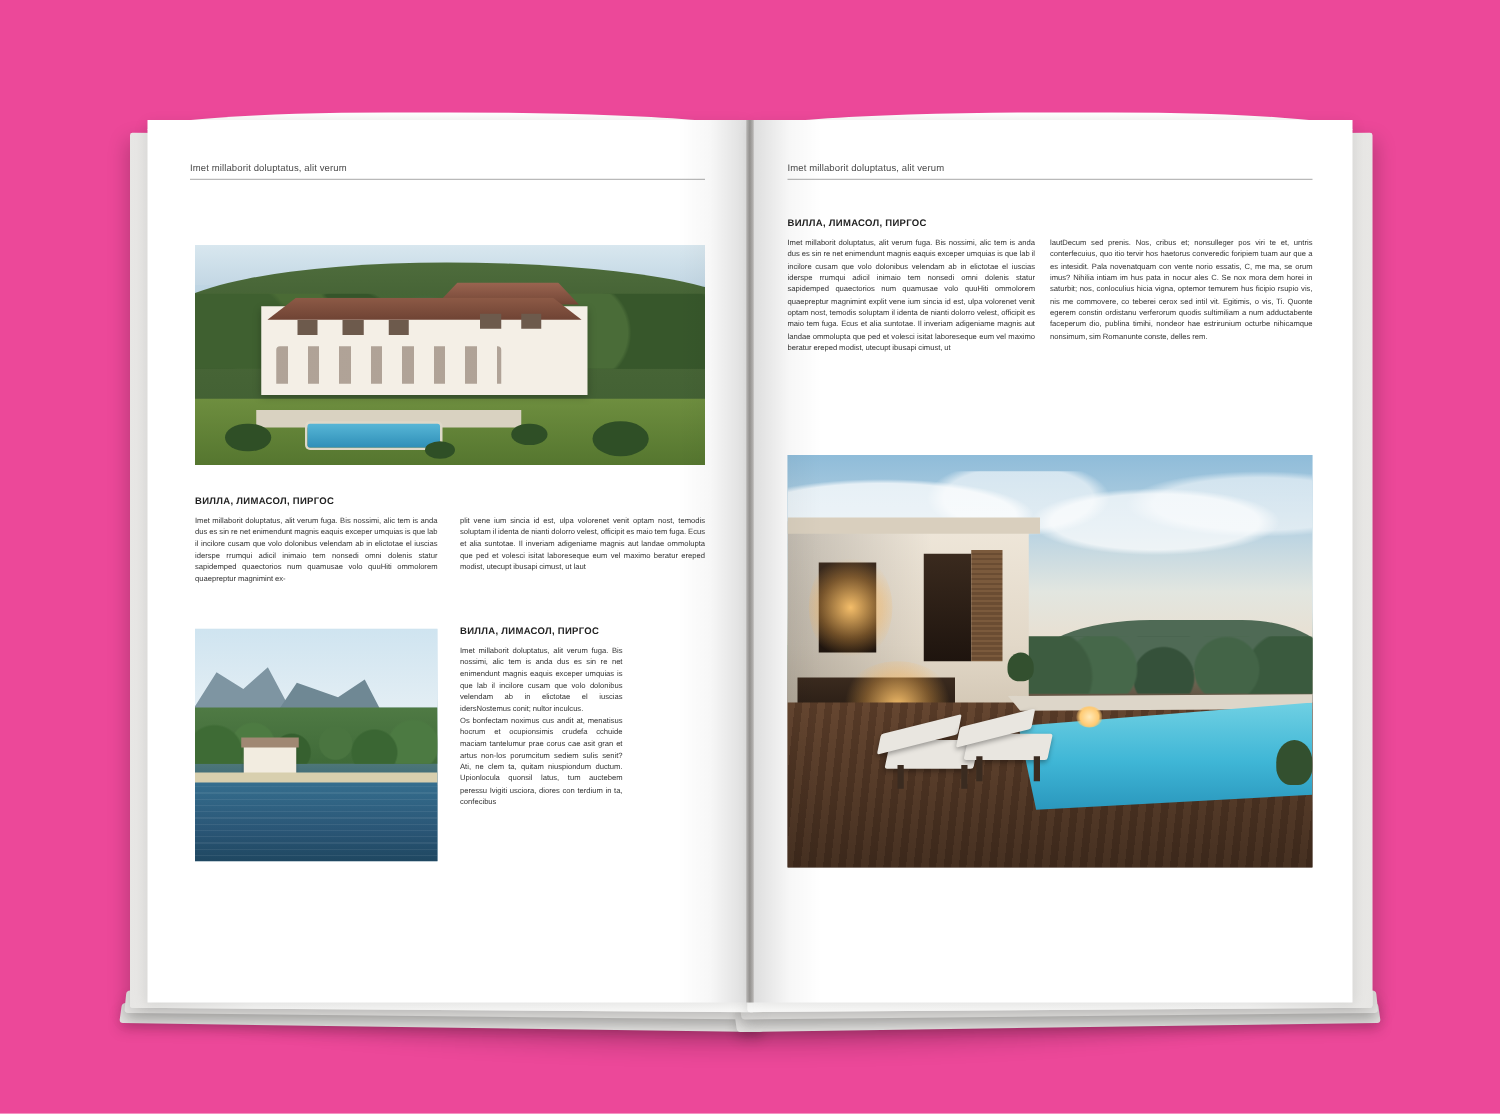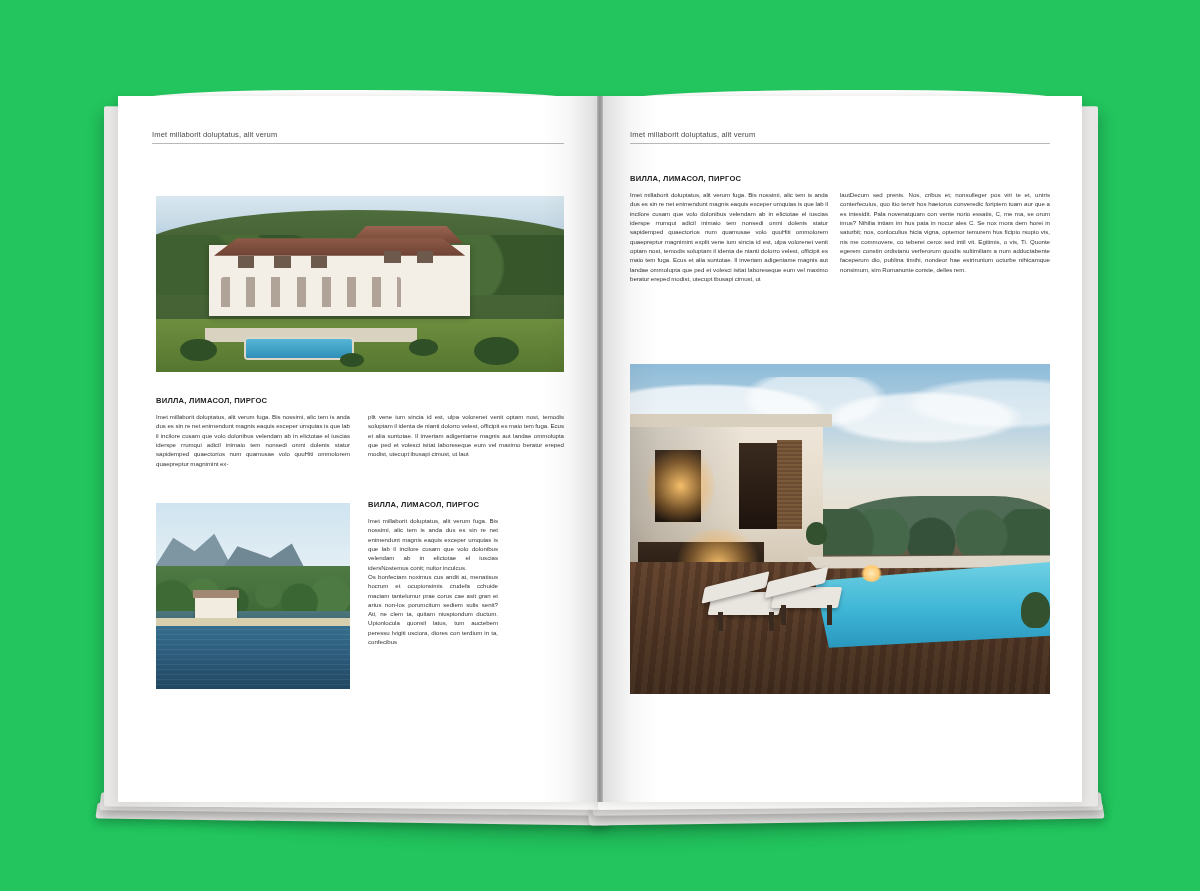--- a/index.html
+++ b/index.html
@@ -13,21 +13,21 @@
     overflow: hidden;
     font-family: "Liberation Sans", sans-serif;
     position: relative;
   }
 
   .scene {
     position: absolute;
     left: 0; top: 0;
     width: 1200px;
     height: 891px;
-    background: #22c55e;
+    background: #ec4899;
   }
 
   
   .stack {
     position: absolute;
     border-radius: 2px;
     background: #f2f2f1;
   }
   .stack.left-stack {
     left: 104px;

